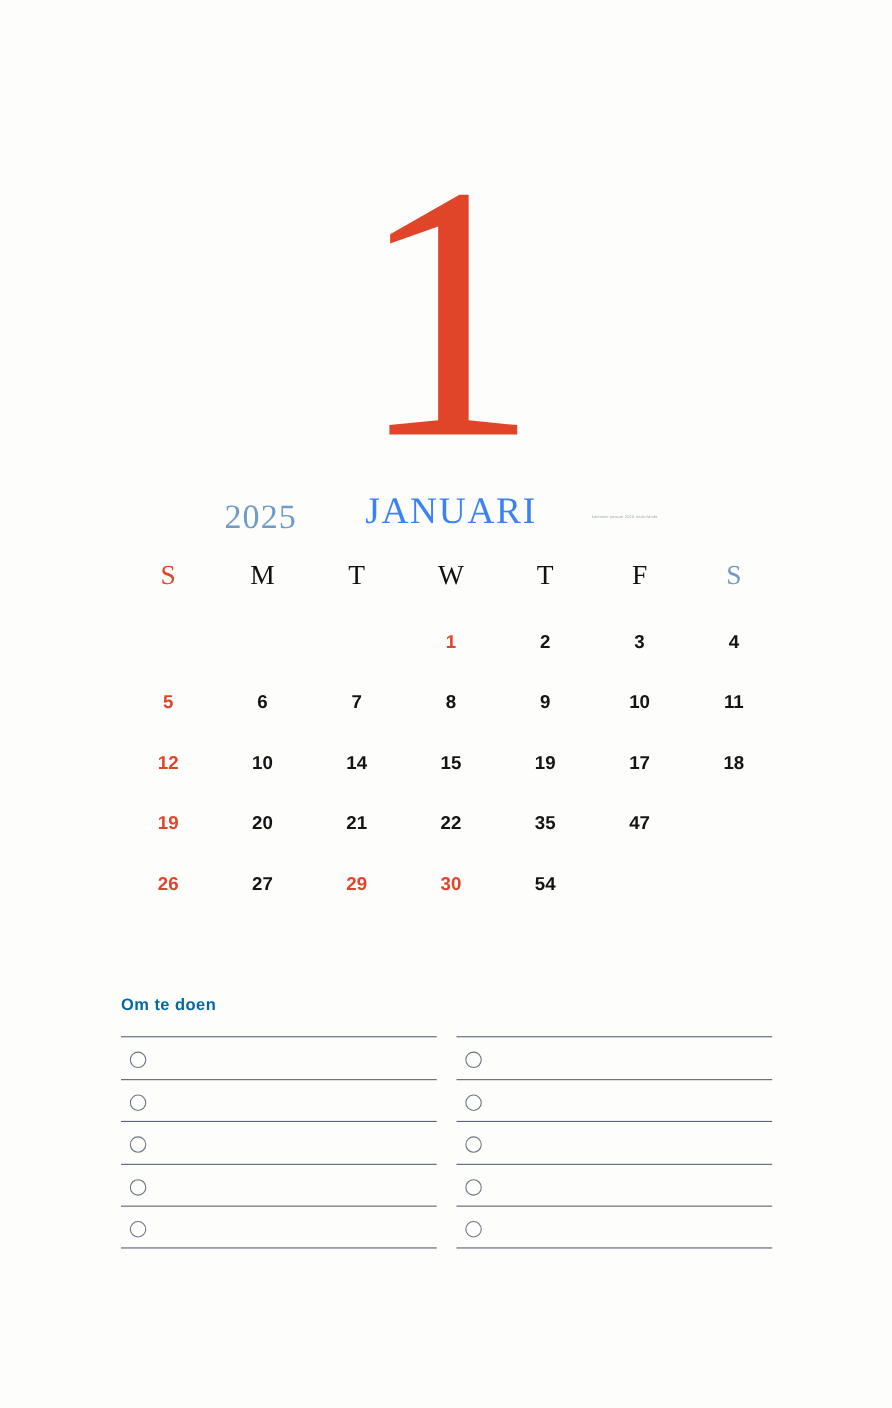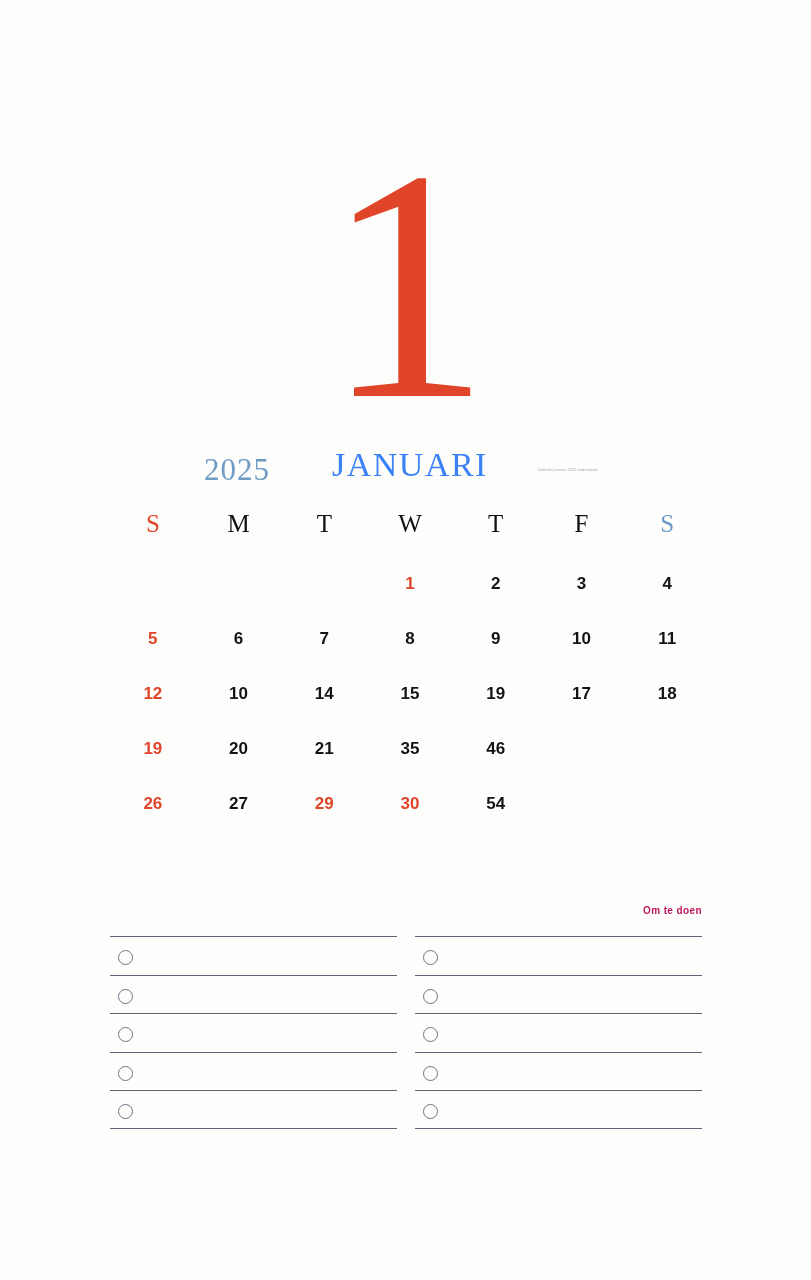--- a/index.html
+++ b/index.html
@@ -115,26 +115,25 @@
 
   
   .todo {
     position: absolute;
     top: 905px;
     left: 110px;
     width: 592px;
   }
   .todo-title {
     font-family: "Liberation Sans", sans-serif;
-    font-size: 10px;
+    font-size: 15px;
     font-weight: 700;
     letter-spacing: 0.4px;
-    color: #be185d;
+    color: #0369a1;
     margin-bottom: 20px;
-    text-align: right;
   }
   .todo-cols {
     display: flex;
     gap: 18px;
   }
   .todo-col {
     flex: 1;
   }
   .todo-line {
     position: relative;
@@ -205,22 +204,23 @@
       <div>15</div>
       <div>19</div>
       <div>17</div>
       <div>18</div>
     </div>
 
     <div class="cal-row cal-week">
       <div class="red">19</div>
       <div>20</div>
       <div>21</div>
+      <div>22</div>
       <div>35</div>
-      <div>46</div>
+      <div>47</div>
     </div>
 
     <div class="cal-row cal-week">
       <div class="red">26</div>
       <div>27</div>
       <div class="red">29</div>
       <div class="red">30</div>
       <div>54</div>
       <div class="empty"></div>
     </div>

